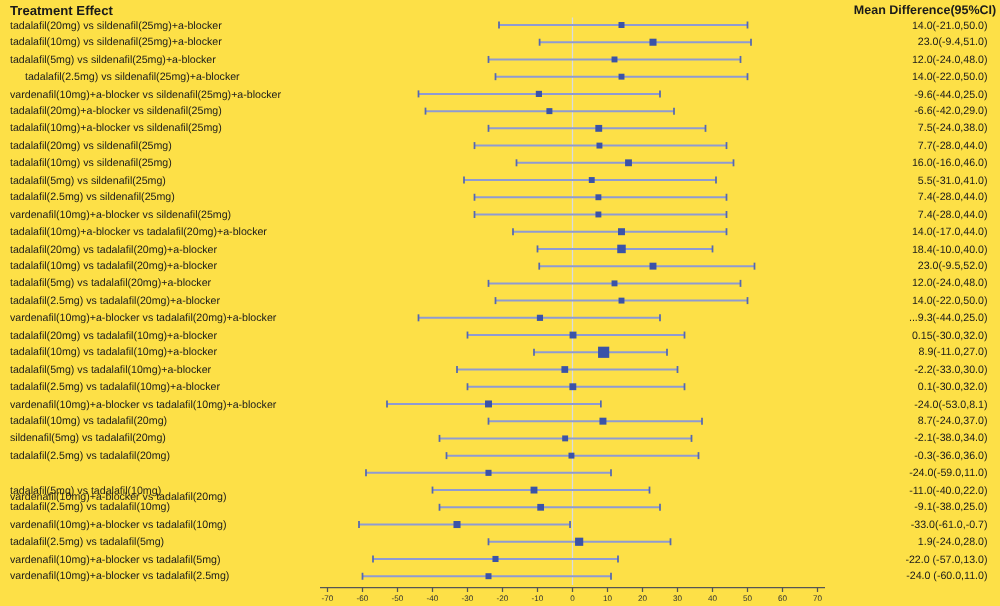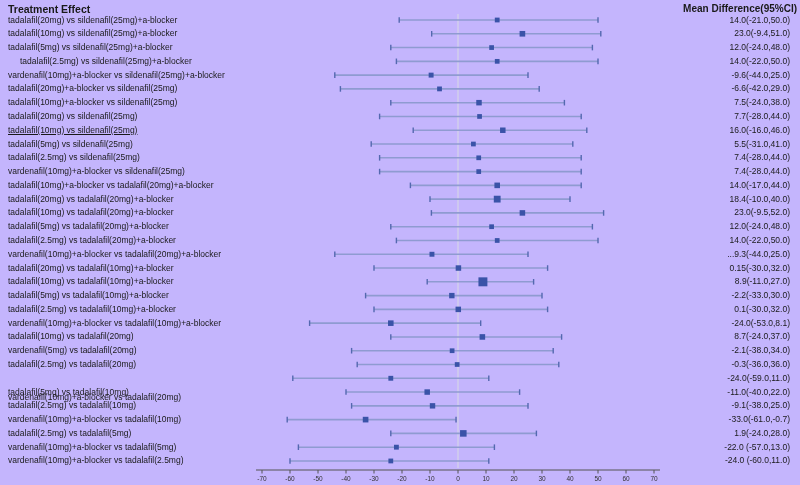--- a/index.html
+++ b/index.html
@@ -1,17 +1,17 @@
 <!DOCTYPE html>
 <html><head>
 <meta charset="utf-8">
 <style>
   html,body{margin:0;padding:0;background:#fff;}
   .page{
-    position:relative;width:800px;height:485px;background:#c4b5fd;
+    position:relative;width:800px;height:485px;background:#fde047;
     font-family:"Liberation Sans",sans-serif;color:#1a1a1a;overflow:hidden;
   }
   .hdr-left{
     position:absolute;left:8px;top:3px;font-size:10.5px;font-weight:bold;white-space:nowrap;
   }
   .hdr-right{
     position:absolute;right:3px;top:3px;font-size:10px;font-weight:bold;white-space:nowrap;
   }
   .row-label{
     position:absolute;left:8px;height:11px;line-height:11px;font-size:8.5px;white-space:nowrap;
@@ -29,37 +29,37 @@
   <div class="hdr-right">Mean Difference(95%CI)</div>
   <div id="labels">
       <div class="row-label" style="top: 14.5px;">tadalafil(20mg) vs sildenafil(25mg)+a-blocker</div>
       <div class="row-label" style="top: 28.28px;">tadalafil(10mg) vs sildenafil(25mg)+a-blocker</div>
       <div class="row-label" style="top: 42.06px;">tadalafil(5mg) vs sildenafil(25mg)+a-blocker</div>
       <div class="row-label" style="top: 55.84px; padding-left: 12px;">tadalafil(2.5mg) vs sildenafil(25mg)+a-blocker</div>
       <div class="row-label" style="top: 69.62px;">vardenafil(10mg)+a-blocker vs sildenafil(25mg)+a-blocker</div>
       <div class="row-label" style="top: 83.4px;">tadalafil(20mg)+a-blocker vs sildenafil(25mg)</div>
       <div class="row-label" style="top: 97.18px; text-align: right;">tadalafil(10mg)+a-blocker vs sildenafil(25mg)</div>
       <div class="row-label" style="top: 110.96px;">tadalafil(20mg) vs sildenafil(25mg)</div>
-      <div class="row-label" style="top: 124.74px; text-decoration: underline;">tadalafil(10mg) vs sildenafil(25mg)</div>
+      <div class="row-label" style="top: 124.74px;">tadalafil(10mg) vs sildenafil(25mg)</div>
       <div class="row-label" style="top: 138.52px;">tadalafil(5mg) vs sildenafil(25mg)</div>
       <div class="row-label" style="top: 152.3px;">tadalafil(2.5mg) vs sildenafil(25mg)</div>
       <div class="row-label" style="top: 166.08px;">vardenafil(10mg)+a-blocker vs sildenafil(25mg)</div>
       <div class="row-label" style="top: 179.86px;">tadalafil(10mg)+a-blocker vs tadalafil(20mg)+a-blocker</div>
       <div class="row-label" style="top: 193.64px;">tadalafil(20mg) vs tadalafil(20mg)+a-blocker</div>
       <div class="row-label" style="top: 207.42px;">tadalafil(10mg) vs tadalafil(20mg)+a-blocker</div>
       <div class="row-label" style="top: 221.2px;">tadalafil(5mg) vs tadalafil(20mg)+a-blocker</div>
       <div class="row-label" style="top: 234.98px;">tadalafil(2.5mg) vs tadalafil(20mg)+a-blocker</div>
       <div class="row-label" style="top: 248.76px;">vardenafil(10mg)+a-blocker vs tadalafil(20mg)+a-blocker</div>
       <div class="row-label" style="top: 262.54px;">tadalafil(20mg) vs tadalafil(10mg)+a-blocker</div>
       <div class="row-label" style="top: 276.32px;">tadalafil(10mg) vs tadalafil(10mg)+a-blocker</div>
       <div class="row-label" style="top: 290.1px;">tadalafil(5mg) vs tadalafil(10mg)+a-blocker</div>
       <div class="row-label" style="top: 303.88px;">tadalafil(2.5mg) vs tadalafil(10mg)+a-blocker</div>
       <div class="row-label" style="top: 317.66px;">vardenafil(10mg)+a-blocker vs tadalafil(10mg)+a-blocker</div>
       <div class="row-label" style="top: 331.44px;">tadalafil(10mg) vs tadalafil(20mg)</div>
-      <div class="row-label" style="top: 345.22px;">vardenafil(5mg) vs tadalafil(20mg)</div>
+      <div class="row-label" style="top: 345.22px;">sildenafil(5mg) vs tadalafil(20mg)</div>
       <div class="row-label" style="top: 359px;">tadalafil(2.5mg) vs tadalafil(20mg)</div>
       <div class="row-label" style="top: 392px;">vardenafil(10mg)+a-blocker vs tadalafil(20mg)</div>
       <div class="row-label" style="top: 386.56px;">tadalafil(5mg) vs tadalafil(10mg)</div>
       <div class="row-label" style="top: 400.34px;">tadalafil(2.5mg) vs tadalafil(10mg)</div>
       <div class="row-label" style="top: 414.12px;">vardenafil(10mg)+a-blocker vs tadalafil(10mg)</div>
       <div class="row-label" style="top: 427.9px;">tadalafil(2.5mg) vs tadalafil(5mg)</div>
       <div class="row-label" style="top: 441.68px;">vardenafil(10mg)+a-blocker vs tadalafil(5mg)</div>
       <div class="row-label" style="top: 455.46px;">vardenafil(10mg)+a-blocker vs tadalafil(2.5mg)</div>
     </div>
   <div id="values">

